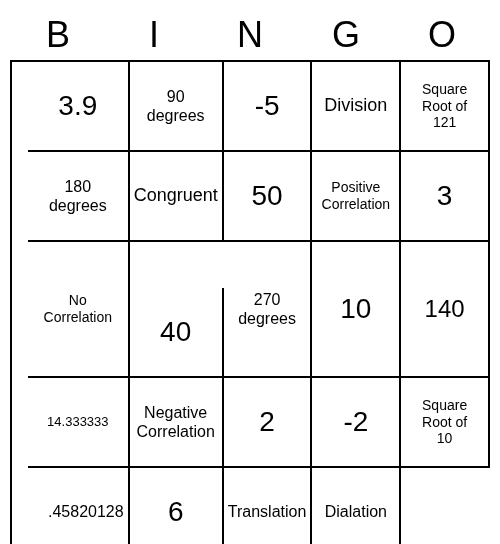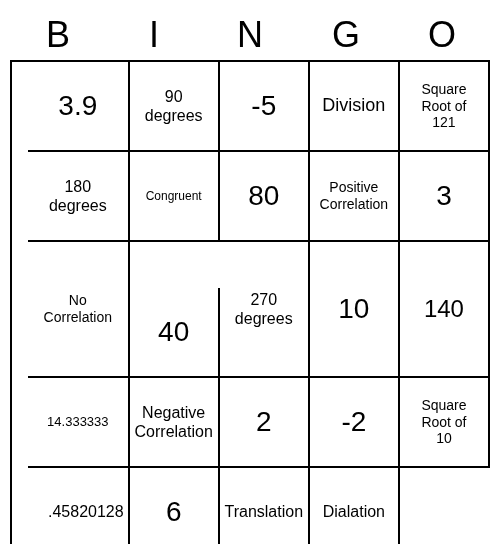--- a/index.html
+++ b/index.html
@@ -71,22 +71,22 @@
       <div class="bingo-header-cell">O</div>
     </div>
   <div class="bingo-grid">
 
   <div class="bingo-cell" style="font-size: 28px;">3.9</div>
       <div class="bingo-cell" style="font-size: 16px;">90<br>degrees</div>
       <div class="bingo-cell" style="font-size: 28px;">-5</div>
       <div class="bingo-cell">Division</div>
       <div class="bingo-cell" style="font-size: 14px;">Square<br>Root of<br>121</div>
       <div class="bingo-cell" style="font-size: 16px;">180<br>degrees</div>
-      <div class="bingo-cell" style="font-size: 12px; text-align: right;">Congruent</div>
-      <div class="bingo-cell" style="font-size: 28px;">80</div>
+      <div class="bingo-cell" style="font-size: 18px; text-align: right;">Congruent</div>
+      <div class="bingo-cell" style="font-size: 28px;">50</div>
       <div class="bingo-cell" style="font-size: 14px;">Positive<br>Correlation</div>
       <div class="bingo-cell" style="font-size: 28px;">3</div>
       <div class="bingo-cell" style="font-size: 14px;">No<br>Correlation</div>
       <div class="bingo-cell" style="font-size: 28px; margin-top: 46px;">40</div>
       <div class="bingo-cell" style="font-size: 16px;">270<br>degrees</div>
       <div class="bingo-cell" style="font-size: 28px;">10</div>
       <div class="bingo-cell" style="font-size: 24px;">140</div>
       <div class="bingo-cell" style="font-size: 13px;">14.333333</div>
       <div class="bingo-cell" style="font-size: 16px;">Negative<br>Correlation</div>
       <div class="bingo-cell" style="font-size: 28px;">2</div>

